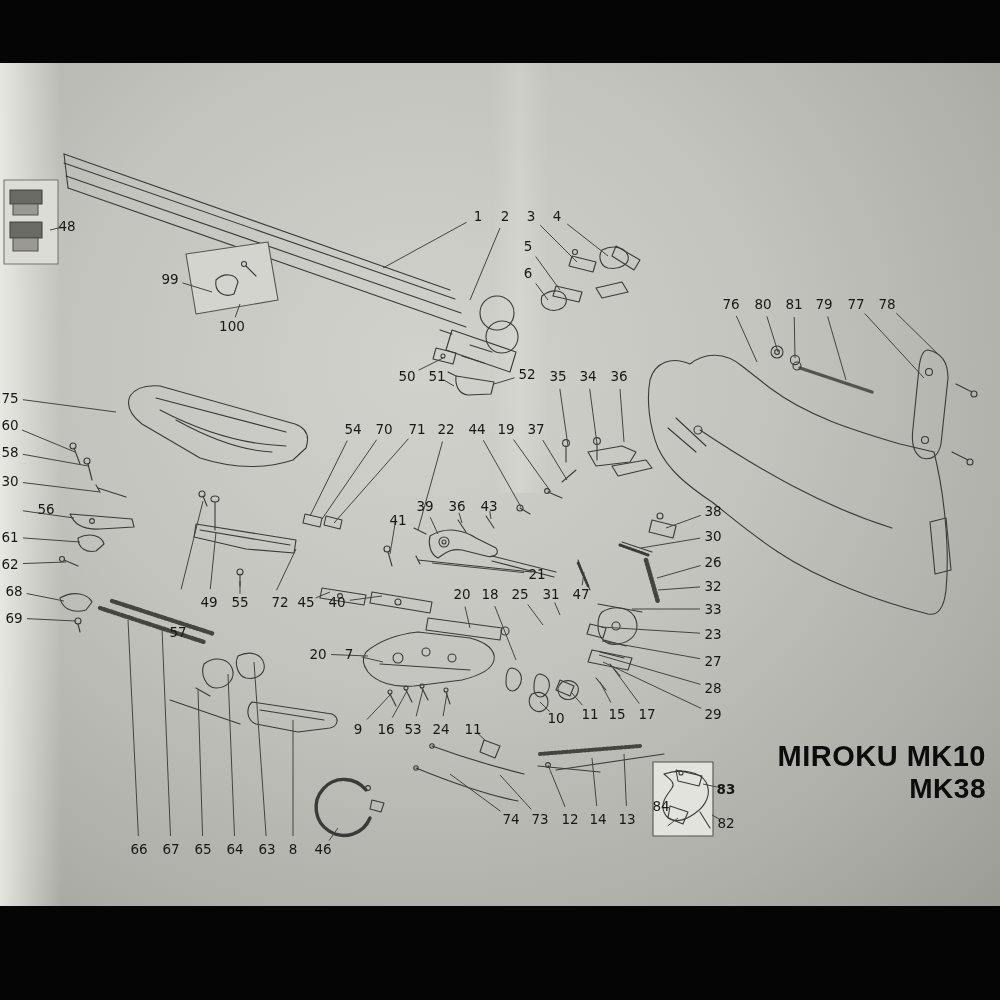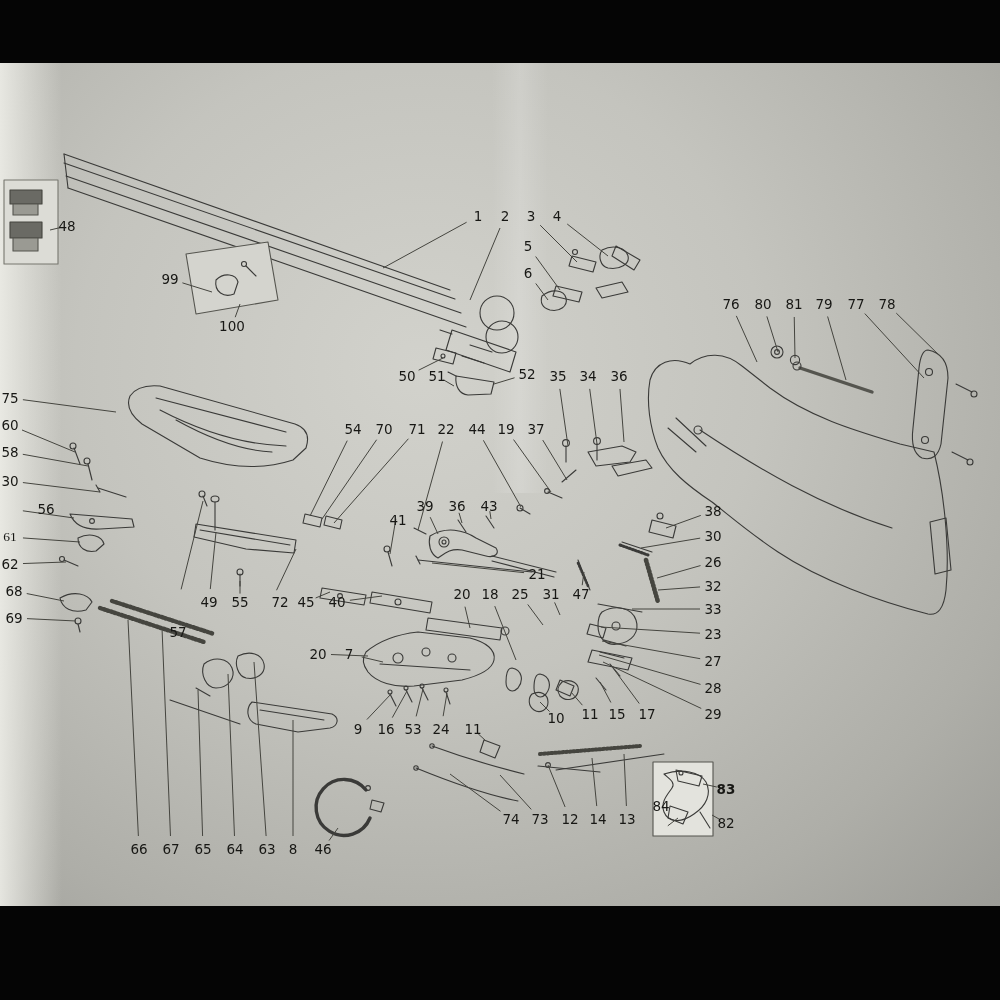--- a/index.html
+++ b/index.html
@@ -383,21 +383,21 @@
       <span class="part-label" style="left: 437px; top: 376px;">51</span>
       <span class="part-label" style="left: 527px; top: 374px;">52</span>
       <span class="part-label" style="left: 558px; top: 376px;">35</span>
       <span class="part-label" style="left: 588px; top: 376px;">34</span>
       <span class="part-label" style="left: 619px; top: 376px;">36</span>
       <span class="part-label" style="left: 10px; top: 398px;">75</span>
       <span class="part-label" style="left: 10px; top: 425px;">60</span>
       <span class="part-label" style="left: 10px; top: 452px;">58</span>
       <span class="part-label" style="left: 10px; top: 481px;">30</span>
       <span class="part-label" style="left: 10px; top: 509px; margin-left: 36px;">56</span>
-      <span class="part-label" style="left: 10px; top: 537px; font-family: Liberation Serif, serif;">61</span>
+      <span class="part-label" style="left: 10px; top: 537px;">61</span>
       <span class="part-label" style="left: 10px; top: 564px;">62</span>
       <span class="part-label" style="left: 14px; top: 591px;">68</span>
       <span class="part-label" style="left: 14px; top: 618px;">69</span>
       <span class="part-label" style="left: 353px; top: 429px;">54</span>
       <span class="part-label" style="left: 384px; top: 429px;">70</span>
       <span class="part-label" style="left: 417px; top: 429px;">71</span>
       <span class="part-label" style="left: 446px; top: 429px;">22</span>
       <span class="part-label" style="left: 477px; top: 429px;">44</span>
       <span class="part-label" style="left: 506px; top: 429px;">19</span>
       <span class="part-label" style="left: 536px; top: 429px;">37</span>
@@ -447,13 +447,17 @@
       <span class="part-label" style="left: 726px; top: 823px;">82</span>
       <span class="part-label" style="left: 139px; top: 849px;">66</span>
       <span class="part-label" style="left: 171px; top: 849px;">67</span>
       <span class="part-label" style="left: 203px; top: 849px;">65</span>
       <span class="part-label" style="left: 235px; top: 849px;">64</span>
       <span class="part-label" style="left: 267px; top: 849px;">63</span>
       <span class="part-label" style="left: 293px; top: 849px;">8</span>
       <span class="part-label" style="left: 323px; top: 849px;">46</span>
     </div>
 
+  <div class="title-block">
+    <div class="t1">MIROKU MK10</div>
+    <div class="t2">MK38</div>
+  </div>
 </div>
 
 </body></html>

